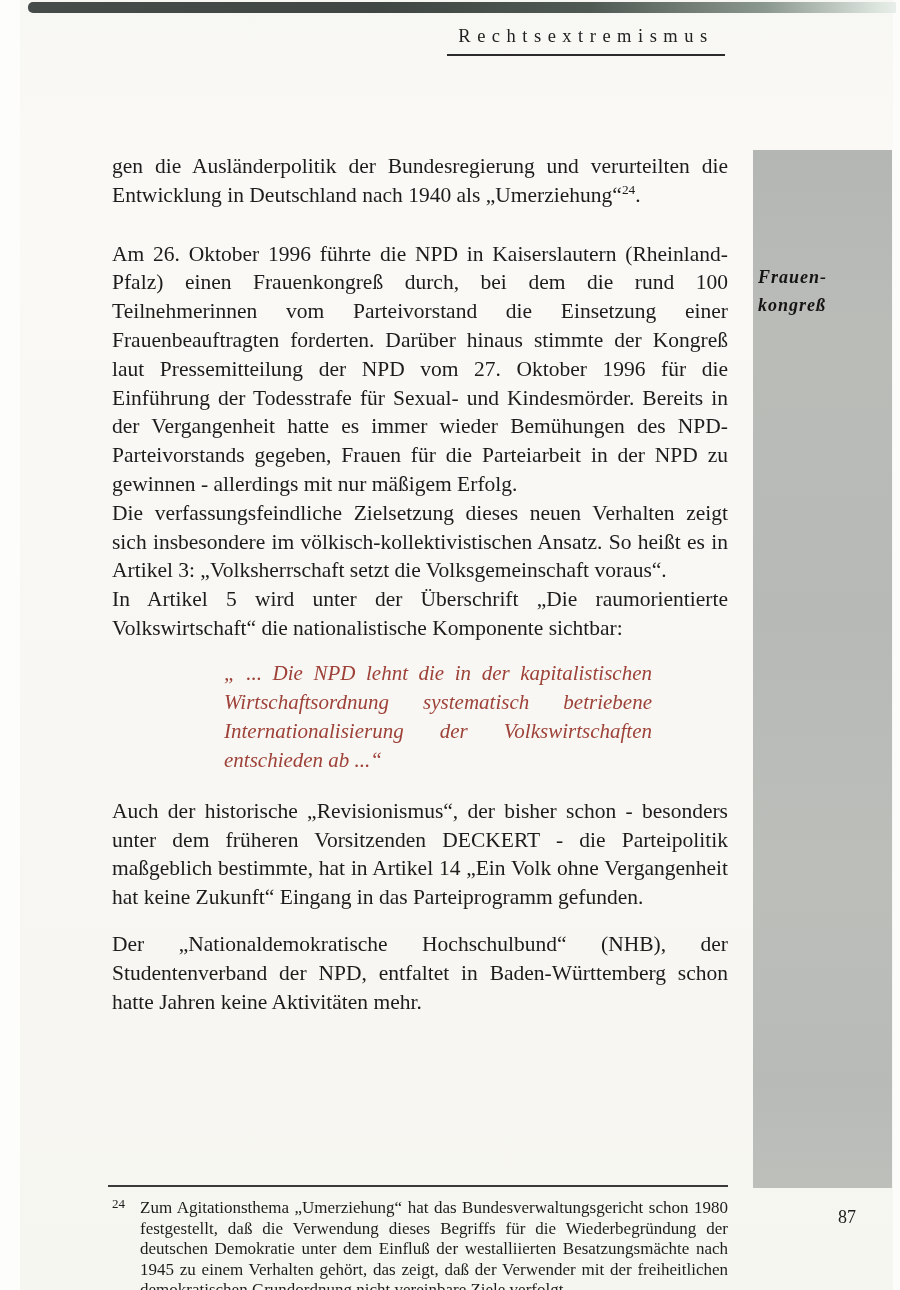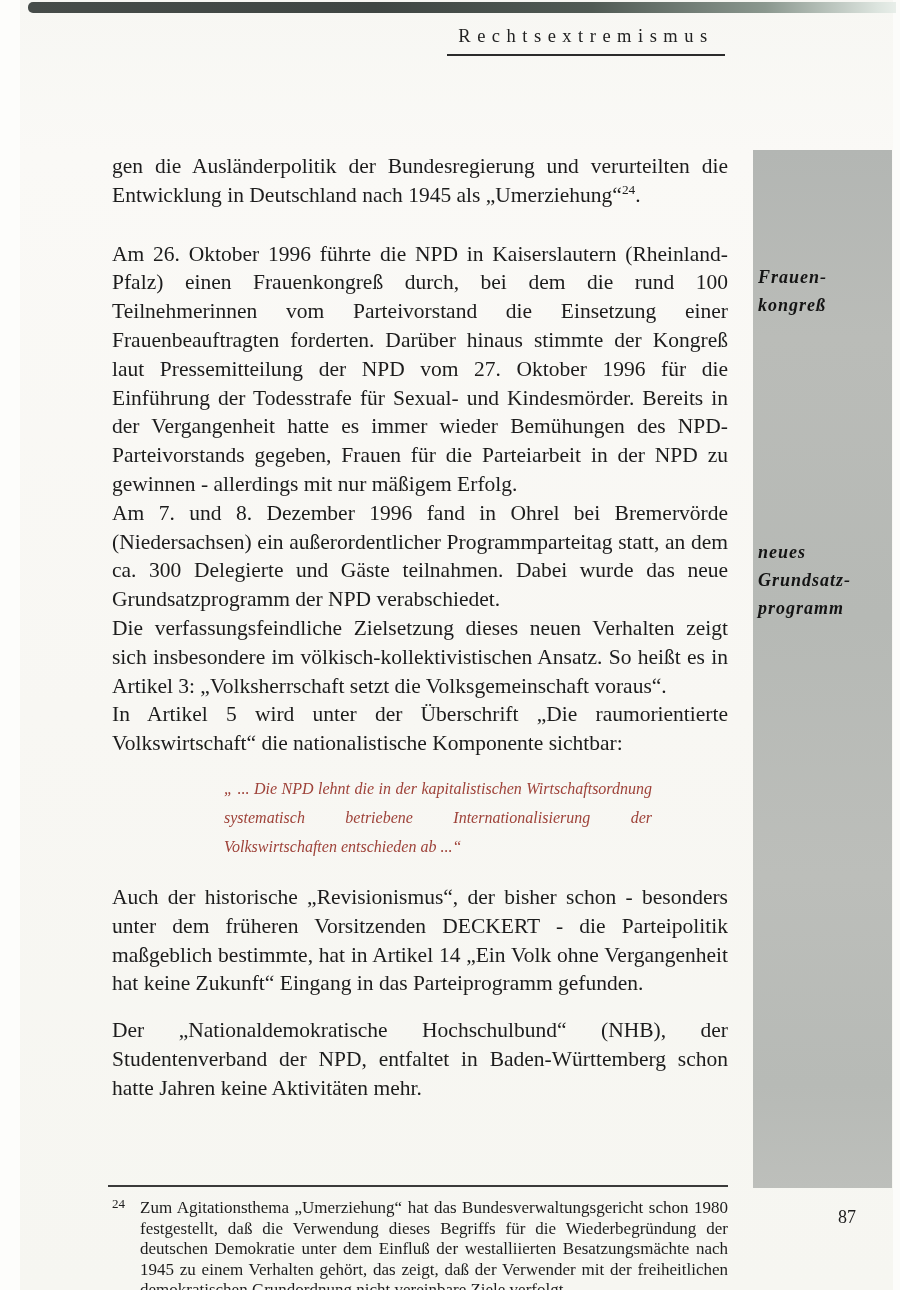--- a/index.html
+++ b/index.html
@@ -101,21 +101,21 @@
   .body-col p.gap-before-sm { margin-top: 18px; }
   sup.fn-ref {
     font-size: 0.62em;
     vertical-align: super;
     line-height: 0;
   }
   .block-quote {
     margin: 16px 0 22px 112px;
     width: 428px;
     font-style: italic;
-    font-size: 16px;
+    font-size: 21px;
     line-height: 29px;
     text-align: justify;
     color: #9e4239;
   }
   .footnote-rule {
     position: absolute;
     left: 108px;
     top: 1185px;
     width: 620px;
     height: 2px;
@@ -159,31 +159,27 @@
 
   <div class="top-bar"></div>
 
   <div class="running-head">Rechtsextremismus</div>
 
   <div class="sidebar"></div>
 
   <div class="margin-note note-1">Frauen-
 kongreß</div>
 
-  <div class="margin-note note-2">neues
-Grundsatz-
-programm</div>
 
   <div class="body-col">
 
-    <p><span>gen die Ausländerpolitik der Bundesregierung und verurteilten die Entwicklung in Deutschland nach 1945 als „Umerziehung“</span><sup class="fn-ref">24</sup><span>.</span></p>
+    <p><span>gen die Ausländerpolitik der Bundesregierung und verurteilten die Entwicklung in Deutschland nach 1940 als „Umerziehung“</span><sup class="fn-ref">24</sup><span>.</span></p>
 
     <p class="gap-before">Am 26. Oktober 1996 führte die NPD in Kaiserslautern (Rheinland-Pfalz) einen Frauenkongreß durch, bei dem die rund 100 Teilnehmerinnen vom Parteivorstand die Einsetzung einer Frauenbeauftragten forderten. Darüber hinaus stimmte der Kongreß laut Pressemitteilung der NPD vom 27. Oktober 1996 für die Einführung der Todesstrafe für Sexual- und Kindesmörder. Bereits in der Vergangenheit hatte es immer wieder Bemühungen des NPD-Parteivorstands gegeben, Frauen für die Parteiarbeit in der NPD zu gewinnen - allerdings mit nur mäßigem Erfolg.</p>
 
-    <p>Am 7. und 8. Dezember 1996 fand in Ohrel bei Bremervörde (Niedersachsen) ein außerordentlicher Programmparteitag statt, an dem ca. 300 Delegierte und Gäste teilnahmen. Dabei wurde das neue Grundsatzprogramm der NPD verabschiedet.</p>
 
     <p>Die verfassungsfeindliche Zielsetzung dieses neuen Verhalten zeigt sich insbesondere im völkisch-kollektivistischen Ansatz. So heißt es in Artikel 3: „Volksherrschaft setzt die Volksgemeinschaft voraus“.</p>
 
     <p>In Artikel 5 wird unter der Überschrift „Die raumorientierte Volkswirtschaft“ die nationalistische Komponente sichtbar:</p>
 
     <div class="block-quote">„ ... Die NPD lehnt die in der kapitalistischen Wirtschaftsordnung systematisch betriebene Internationalisierung der Volkswirtschaften entschieden ab ...“</div>
 
     <p>Auch der historische „Revisionismus“, der bisher schon - besonders unter dem früheren Vorsitzenden DECKERT - die Parteipolitik maßgeblich bestimmte, hat in Artikel 14 „Ein Volk ohne Vergangenheit hat keine Zukunft“ Eingang in das Parteiprogramm gefunden.</p>
 
     <p class="gap-before-sm">Der „Nationaldemokratische Hochschulbund“ (NHB), der Studentenverband der NPD, entfaltet in Baden-Württemberg schon hatte Jahren keine Aktivitäten mehr.</p>

